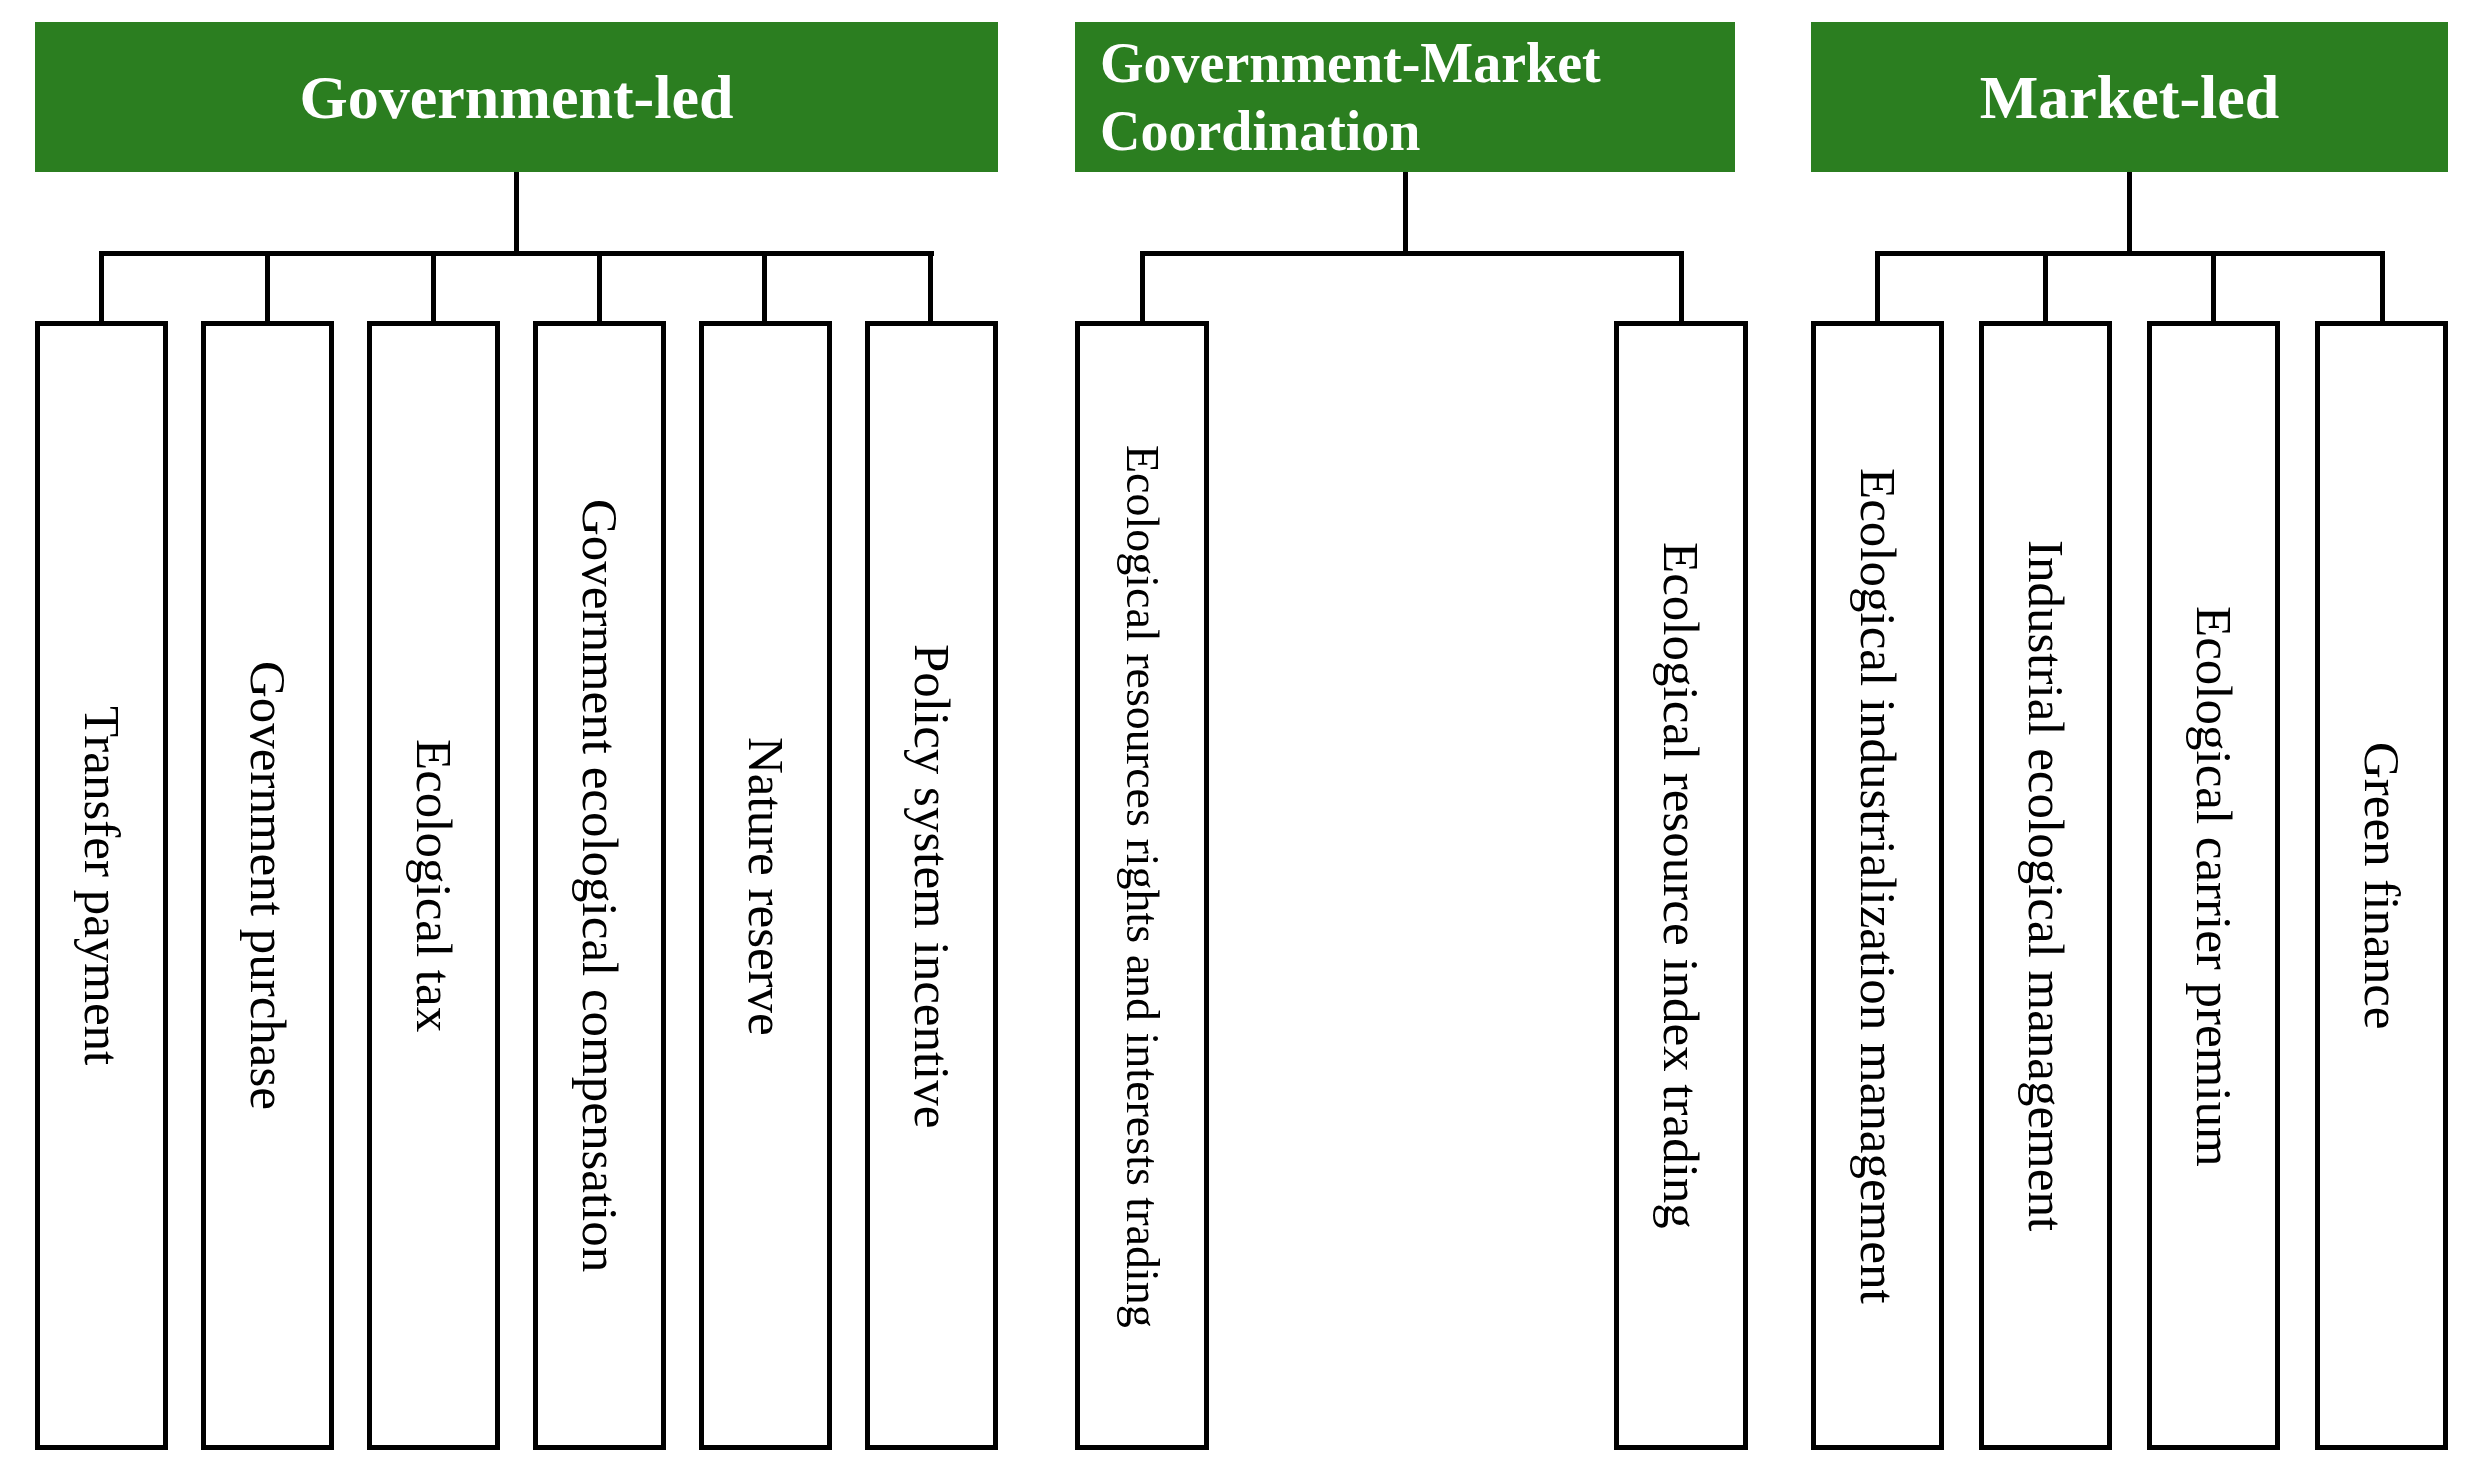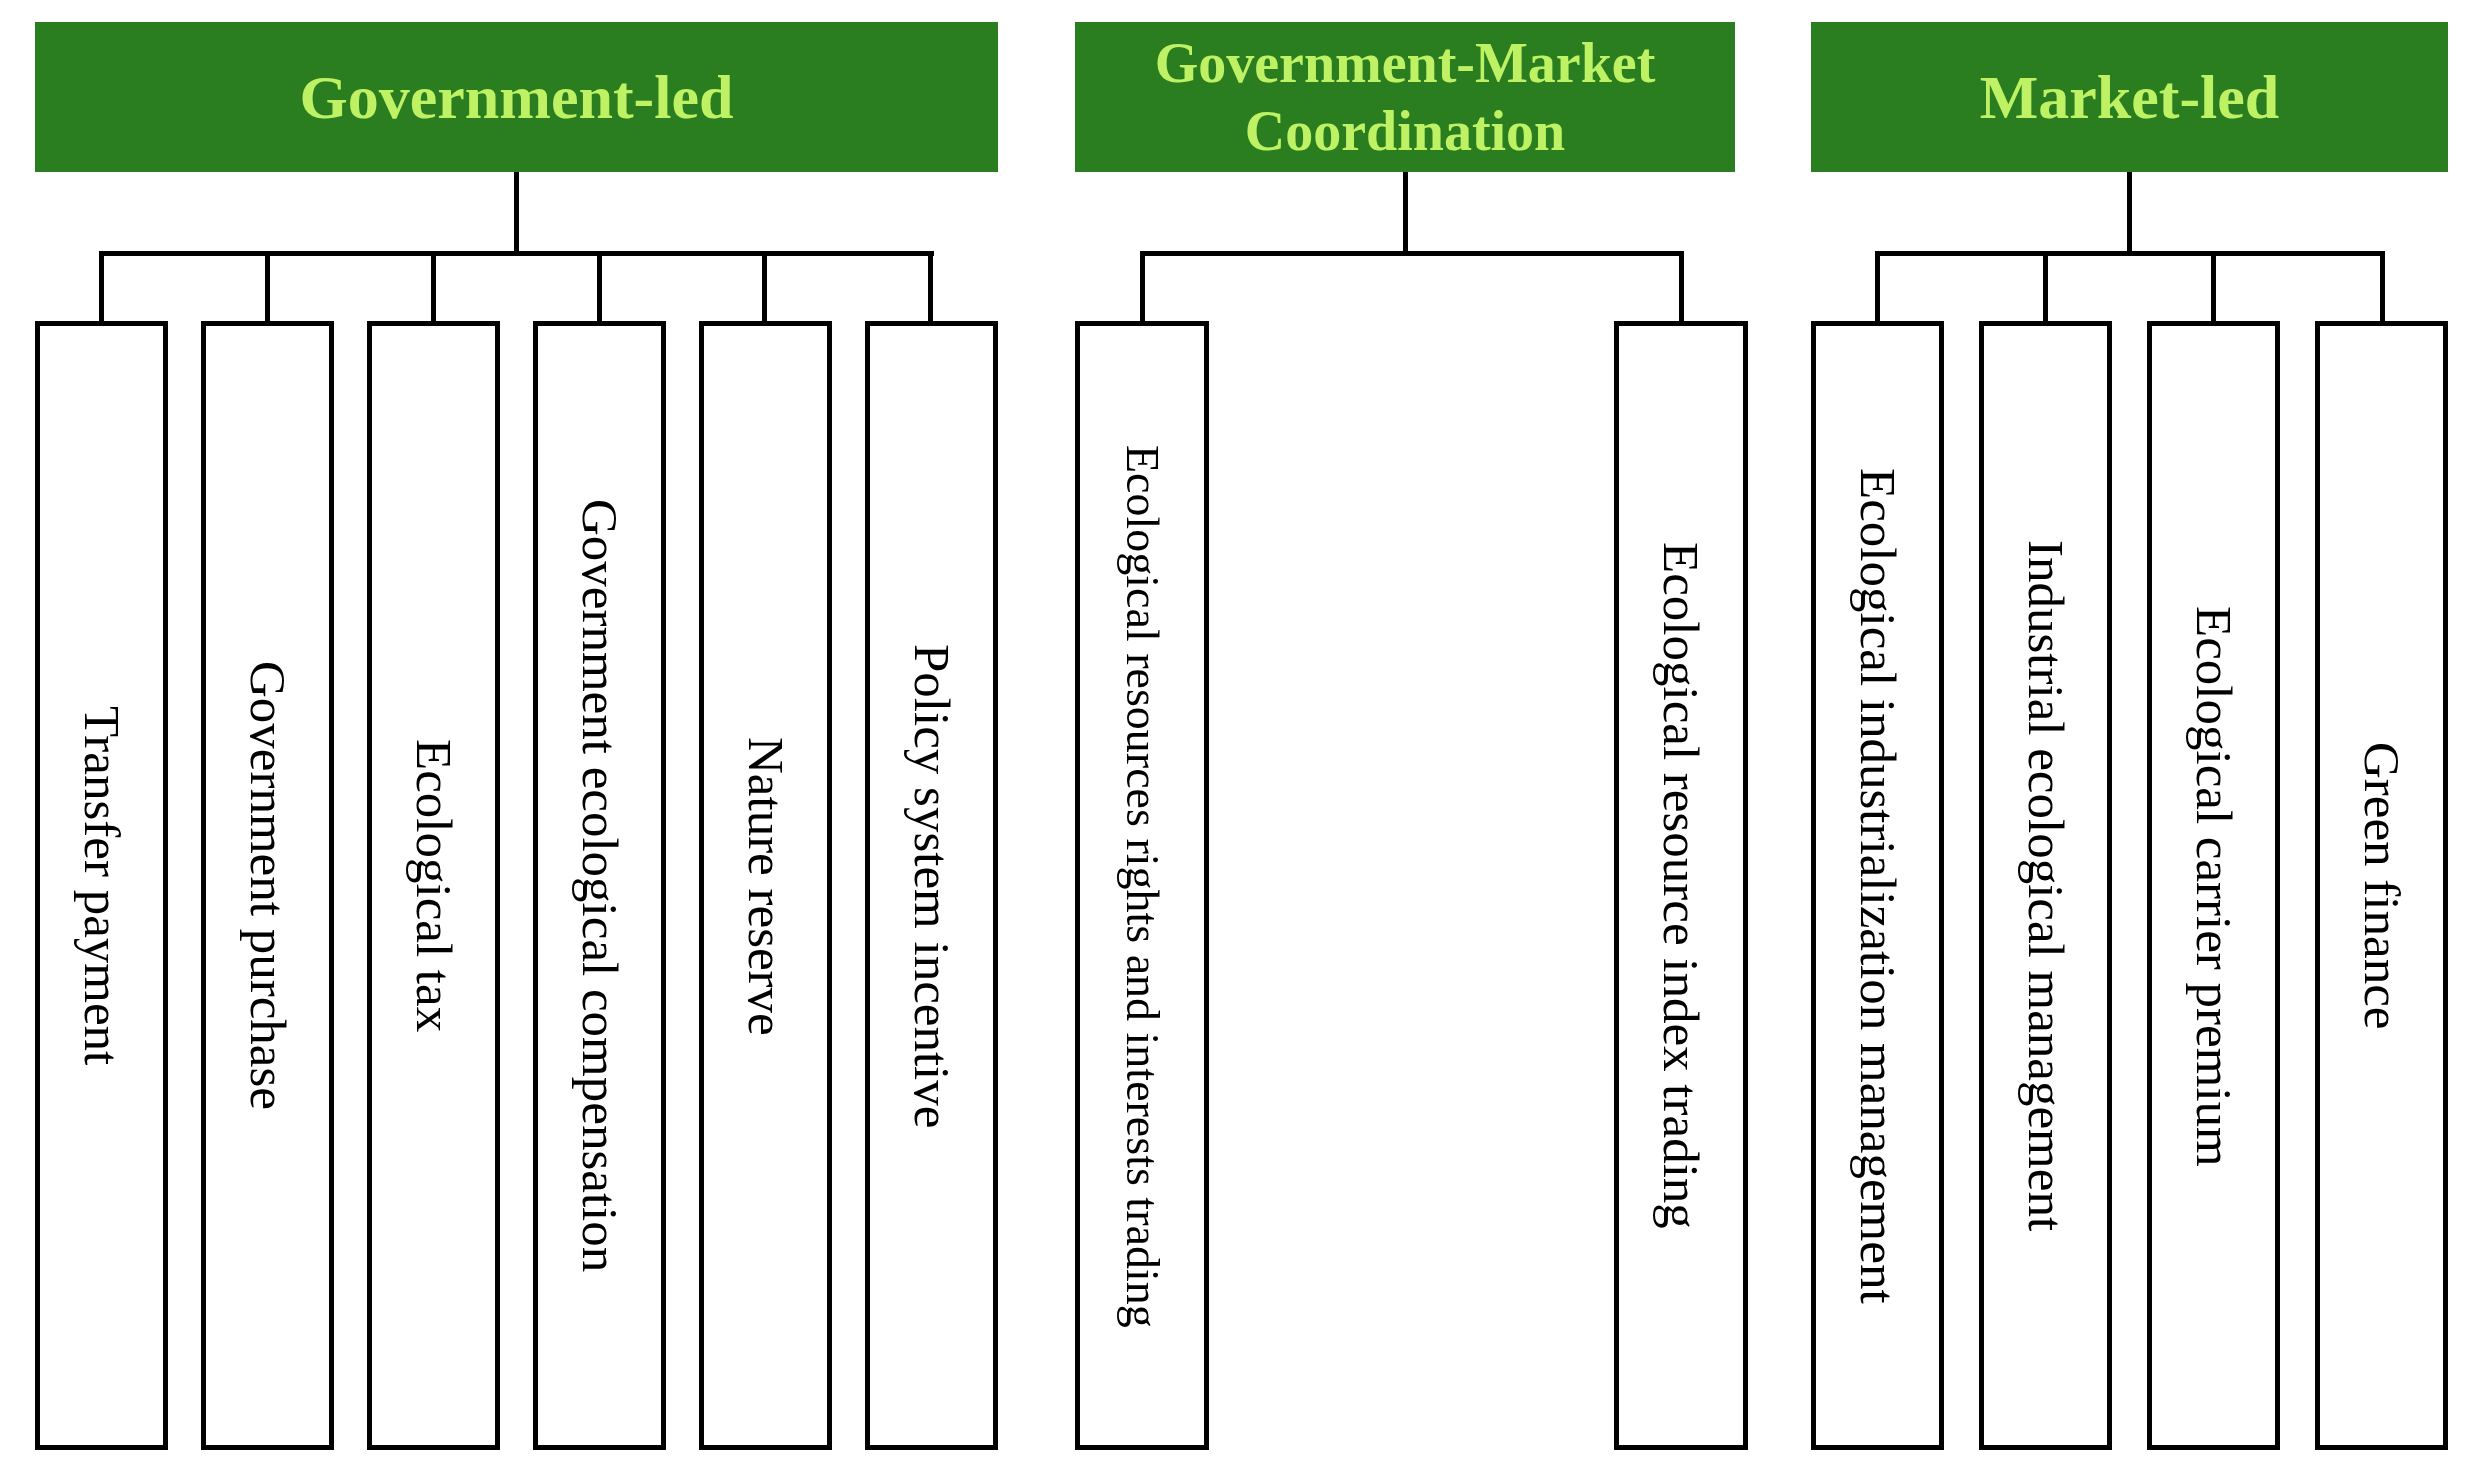--- a/index.html
+++ b/index.html
@@ -17,27 +17,26 @@
   
   .group { position: absolute; top: 22.4px; }
   .g1 { left: 35px;   width: 963px; }
   .g2 { left: 1075px; width: 673px;  }
   .g3 { left: 1811px; width: 637px;  }
 
   
   .ghead {
     height: 150px;
     background: #2b7e20;
-    color: #bef264;
+    color: #ffffff;
     font-weight: bold;
     font-size: 62px;
     display: flex;
     align-items: center;
     justify-content: center;
-    text-align: center;
     line-height: 1.22;
   }
   .g2 .ghead { width: 660px; font-size: 56px; padding: 0 25px; box-sizing: border-box; }
 
   
   .connector { position: relative; height: 149px; }
   .stem  { position: absolute; top: 0;     height: 79px; width: 4.6px; background: #000; }
   .hline { position: absolute; top: 79px; height: 4.6px;   background: #000; }
   .stub  { position: absolute; top: 79px; height: 70px;  width: 4.6px; background: #000; }
 

